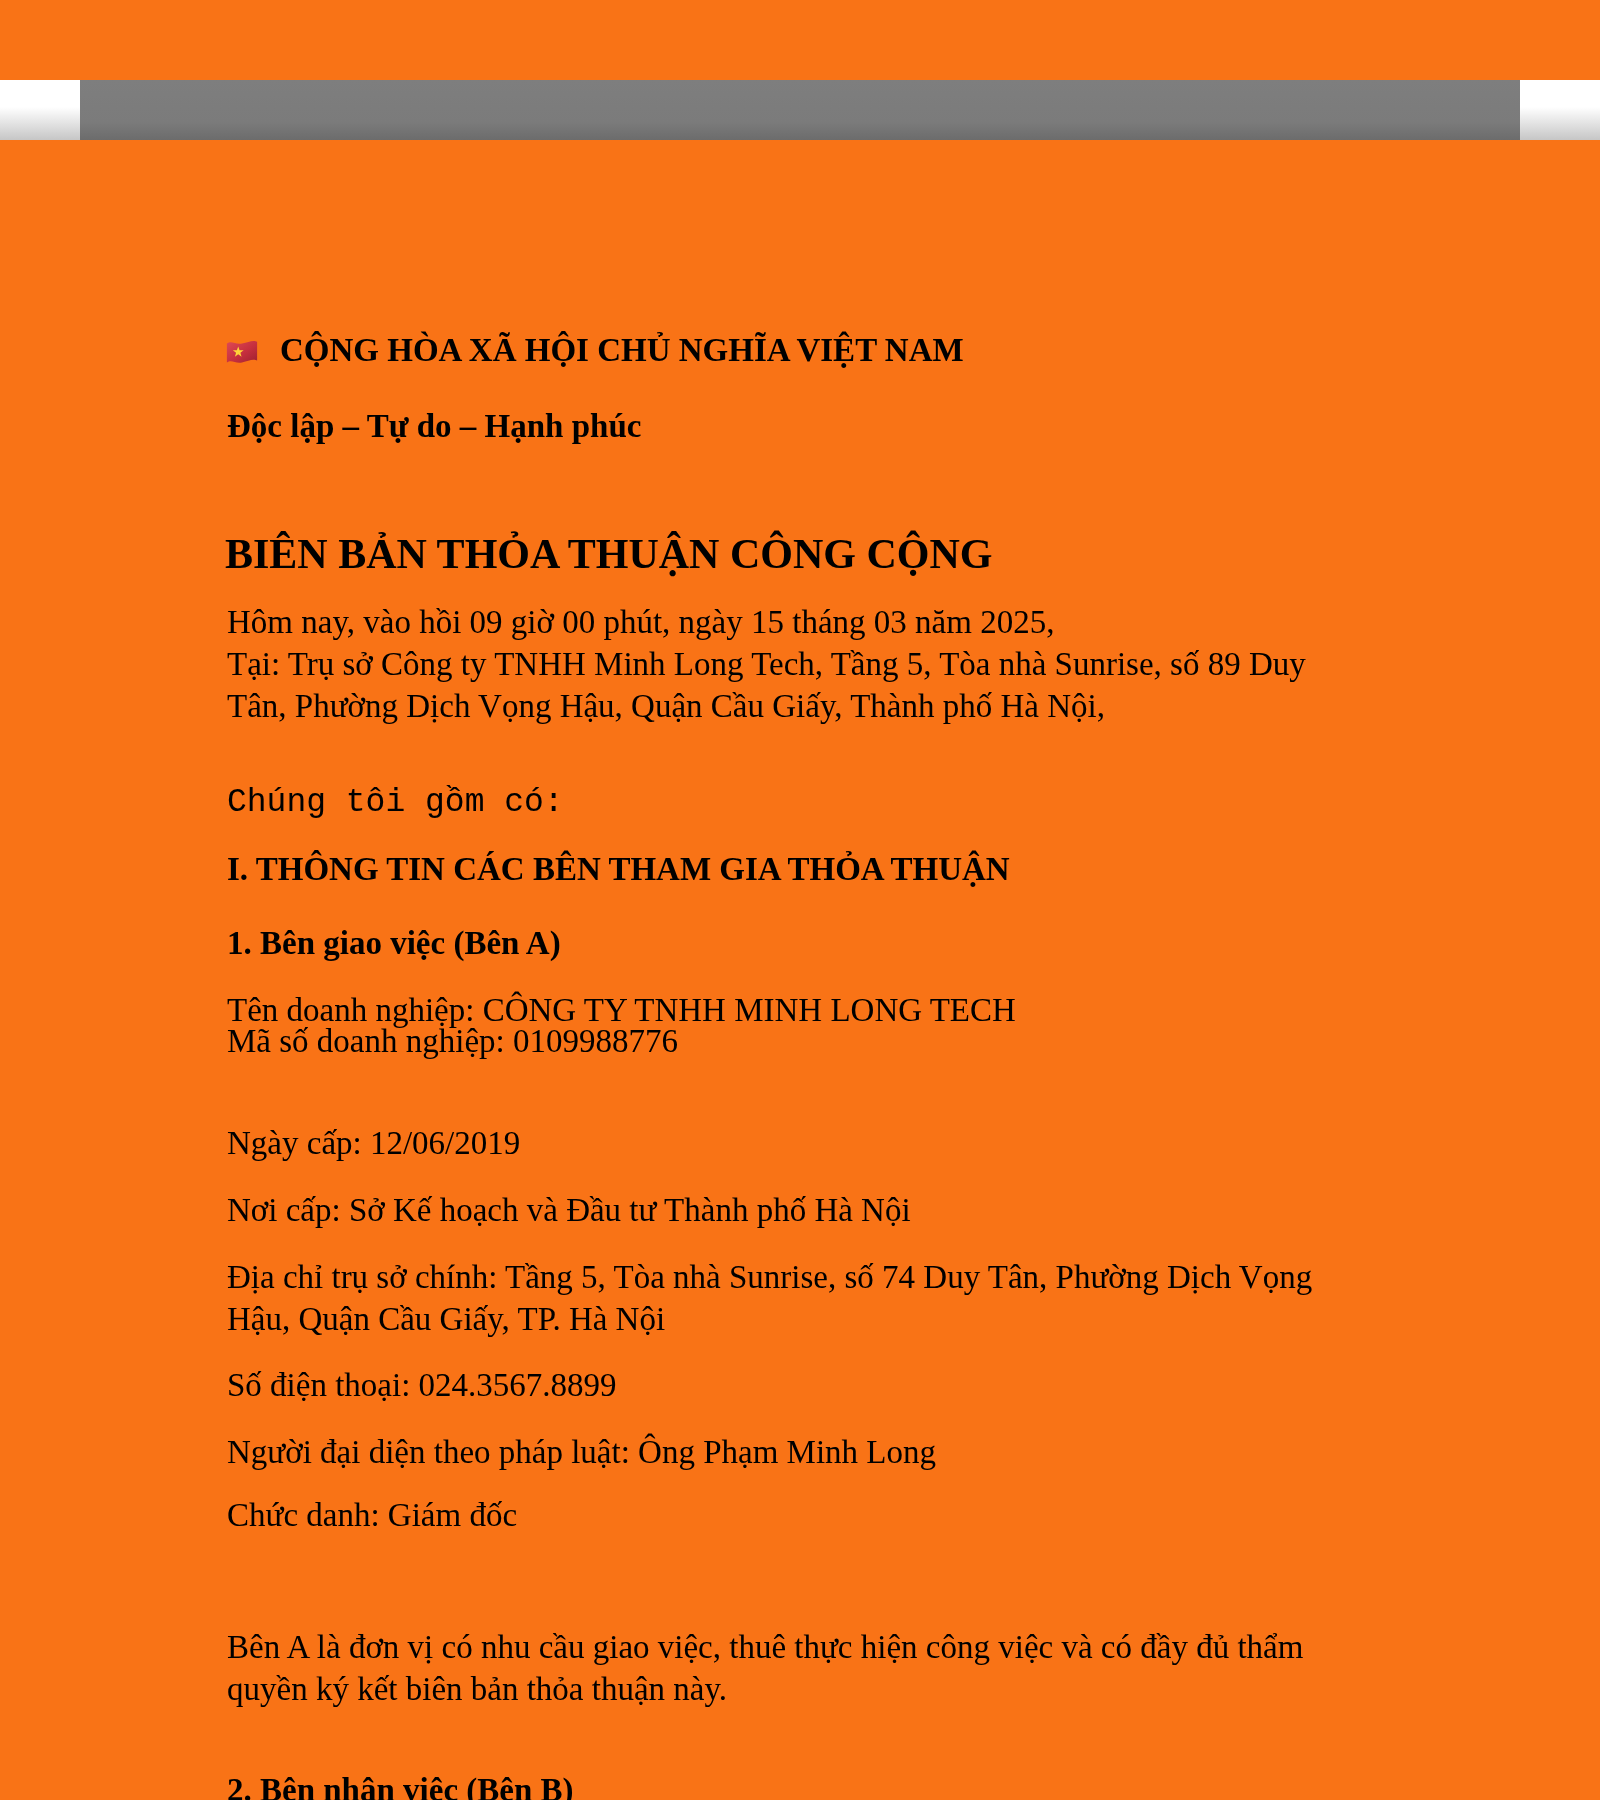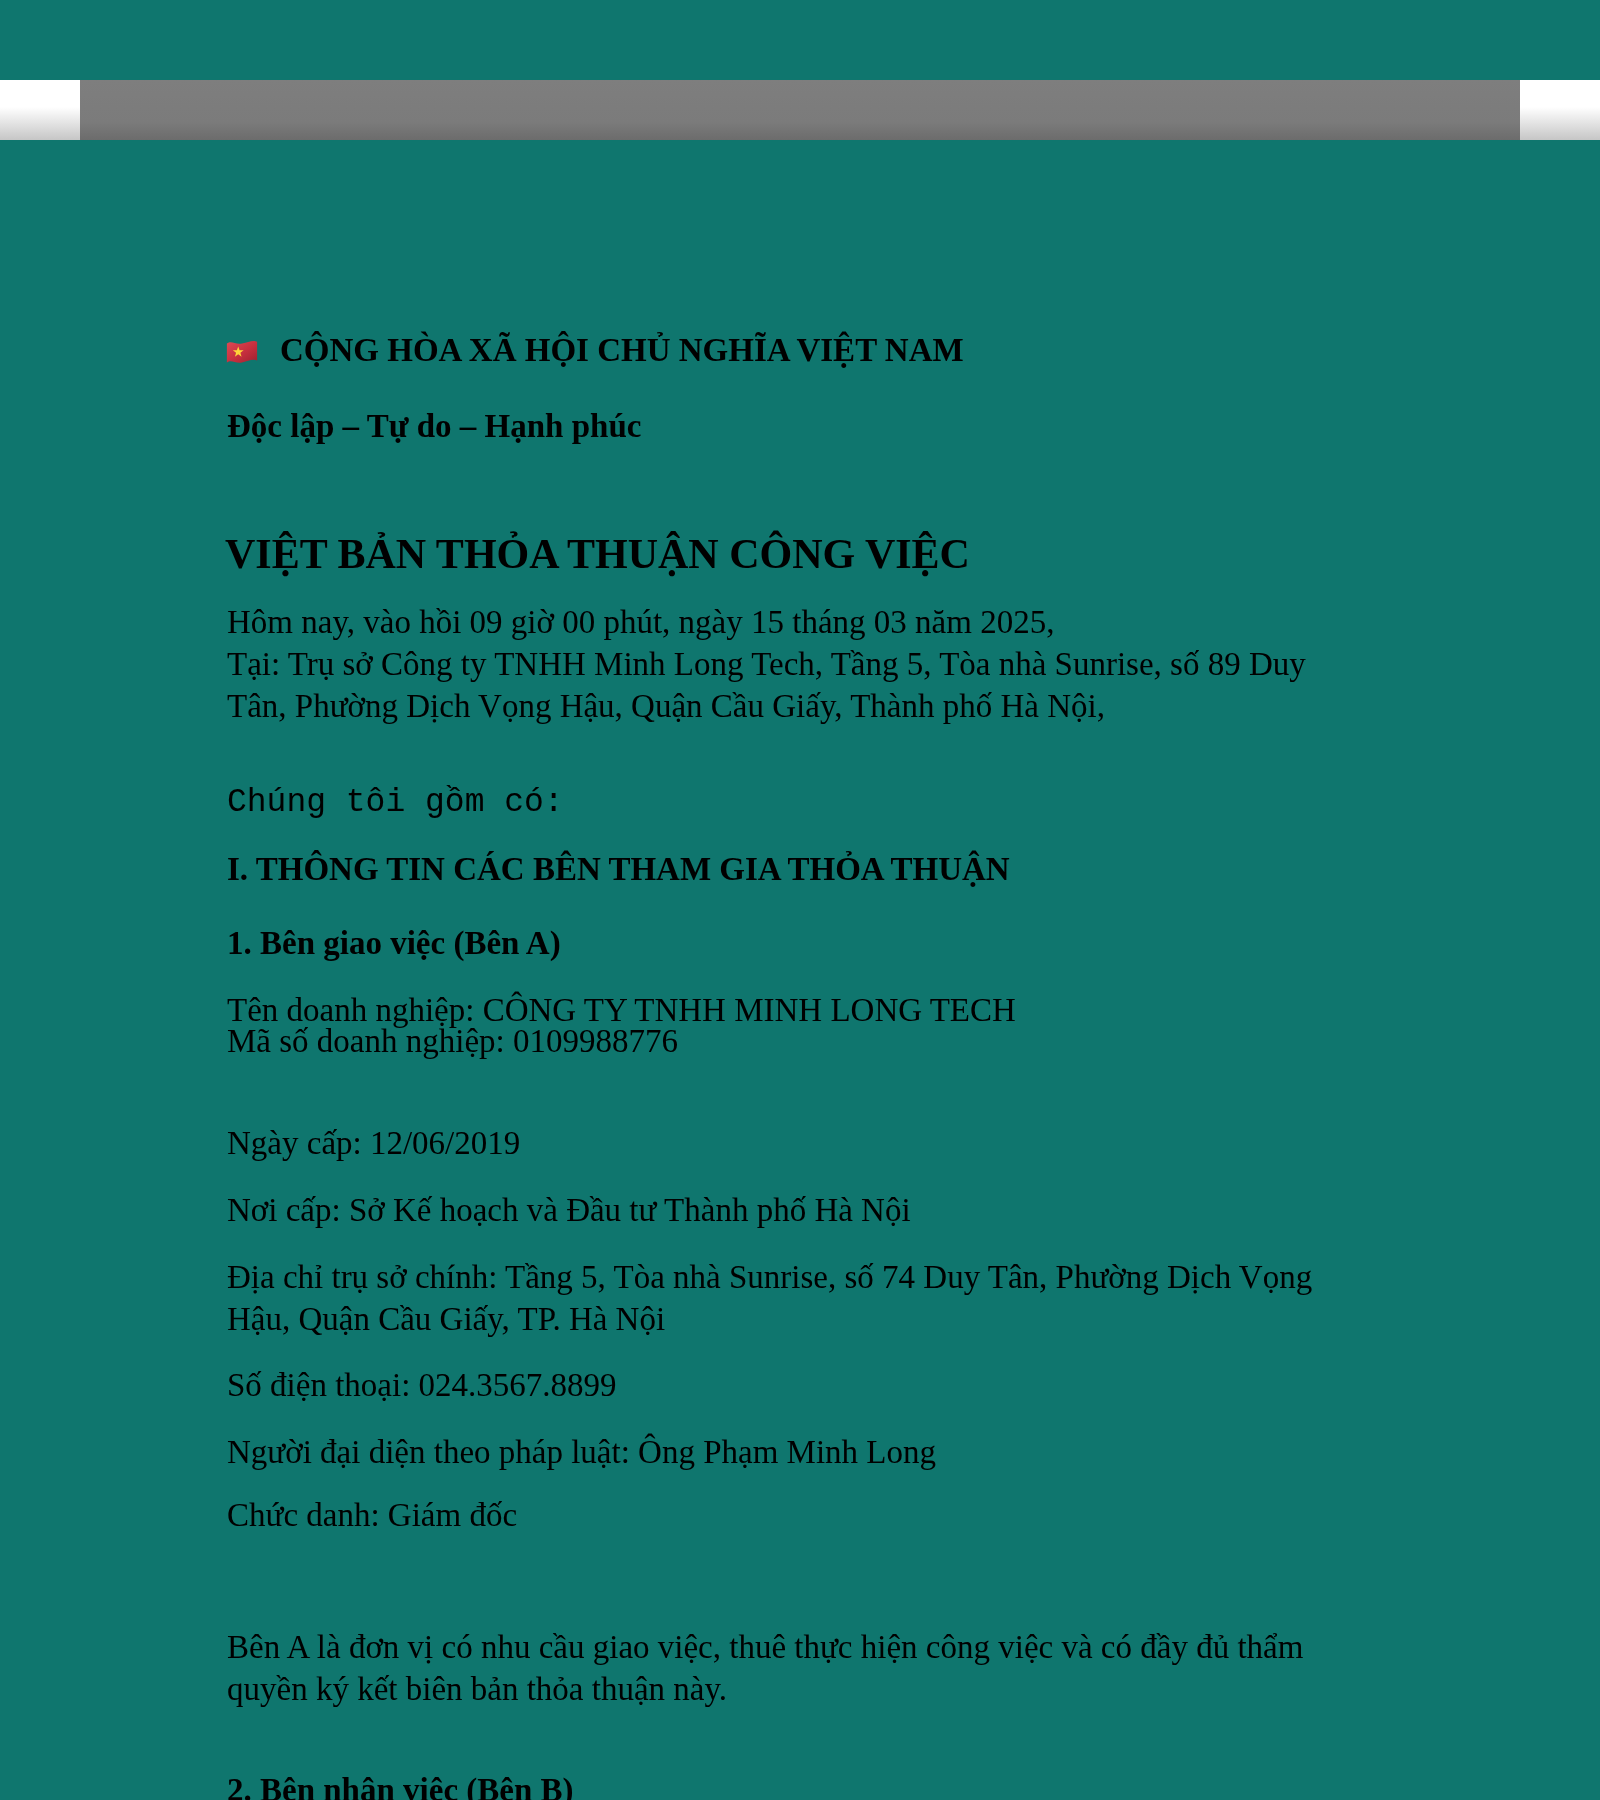--- a/index.html
+++ b/index.html
@@ -1,20 +1,20 @@
 <!DOCTYPE html>
 <html><head>
 <meta charset="utf-8">
 <style>
   html, body { margin: 0; padding: 0; background: #ffffff; }
   .screen {
     position: relative;
     width: 1600px;
     height: 1800px;
-    background: #0f766e;
+    background: #f97316;
     overflow: hidden;
     font-family: "Liberation Serif", "DejaVu Serif", serif;
     color: #000000;
   }
   
   .viewer-bar {
     position: absolute;
     left: 80px; top: 80px;
     width: 1440px; height: 60px;
     background: linear-gradient(180deg, #7e7e7e 0%, #7b7b7b 70%, #6c6c6c 100%);
@@ -71,21 +71,21 @@
         </linearGradient>
       </defs>
       <path d="M2 5 C7 1.5 11 6.5 18 5 C25 3.5 29 1 34 3 L34 23 C29 21 25 23.5 18 25 C11 26.5 7 21.5 2 25 Z" fill="url(#flagRed)"></path>
       <polygon points="14,8 15.41,12.06 19.71,12.15 16.28,14.74 17.53,18.85 14,16.4 10.47,18.85 11.72,14.74 8.29,12.15 12.59,12.06" fill="#ffd43a"></polygon>
     </svg></span>
     <span>CỘNG HÒA XÃ HỘI CHỦ NGHĨA VIỆT NAM</span>
   </div>
 
   <div class="para bold motto" style="top:404px;">Độc lập – Tự do – Hạnh phúc</div>
 
-  <div class="para doc-title" style="top:526px;">VIỆT BẢN THỎA THUẬN CÔNG VIỆC</div>
+  <div class="para doc-title" style="top:526px;">BIÊN BẢN THỎA THUẬN CÔNG CỘNG</div>
 
   <div class="para" style="top:601px;">Hôm nay, vào hồi 09 giờ 00 phút, ngày 15 tháng 03 năm 2025,
 Tại: Trụ sở Công ty TNHH Minh Long Tech, Tầng 5, Tòa nhà Sunrise, số 89 Duy
 Tân, Phường Dịch Vọng Hậu, Quận Cầu Giấy, Thành phố Hà Nội,</div>
 
   <div class="para" style="top:782px;font-family:Liberation Mono, monospace;">Chúng tôi gồm có:</div>
 
   <div class="para bold" style="top:848px;">I. THÔNG TIN CÁC BÊN THAM GIA THỎA THUẬN</div>
 
   <div class="para bold" style="top:922px;">1. Bên giao việc (Bên A)</div>

